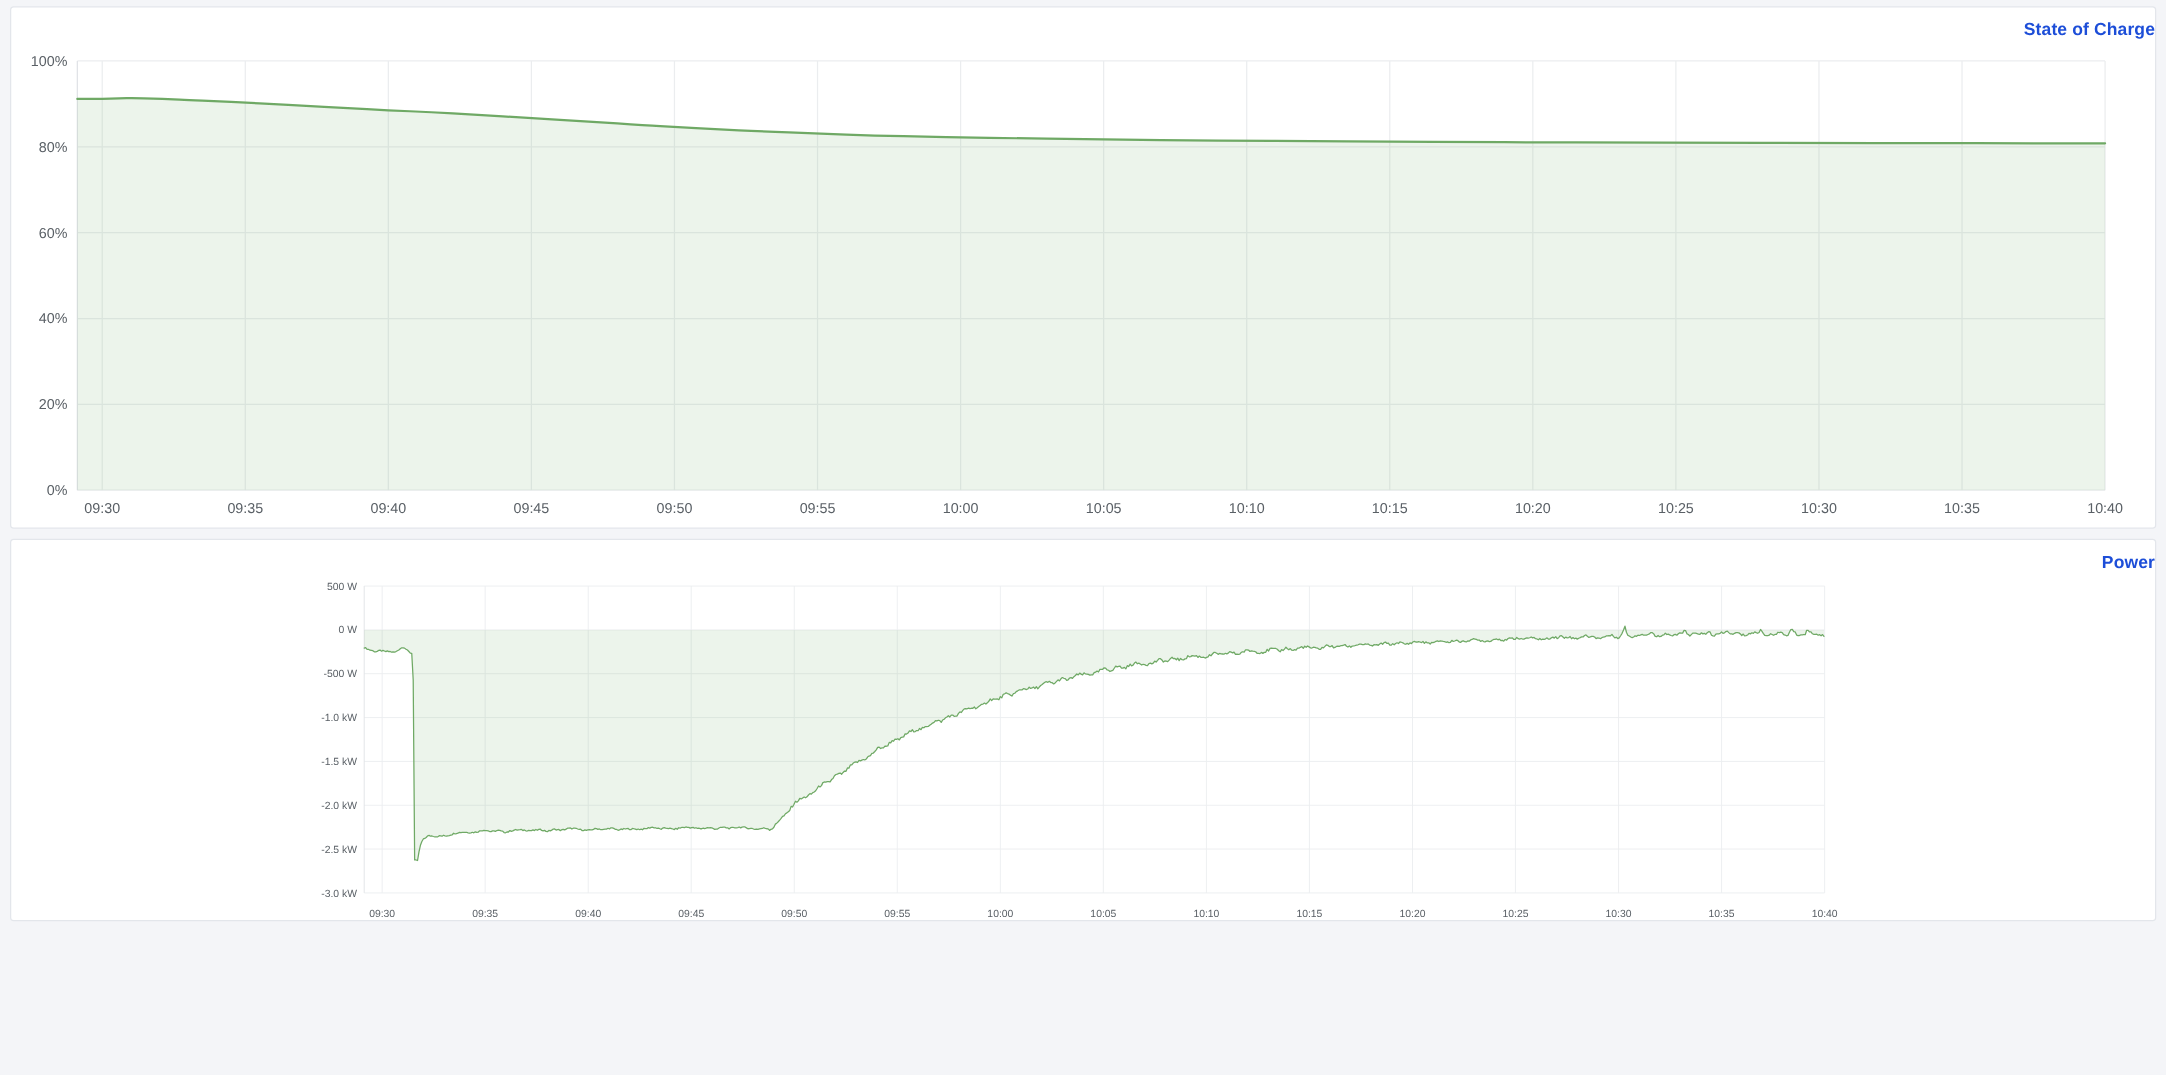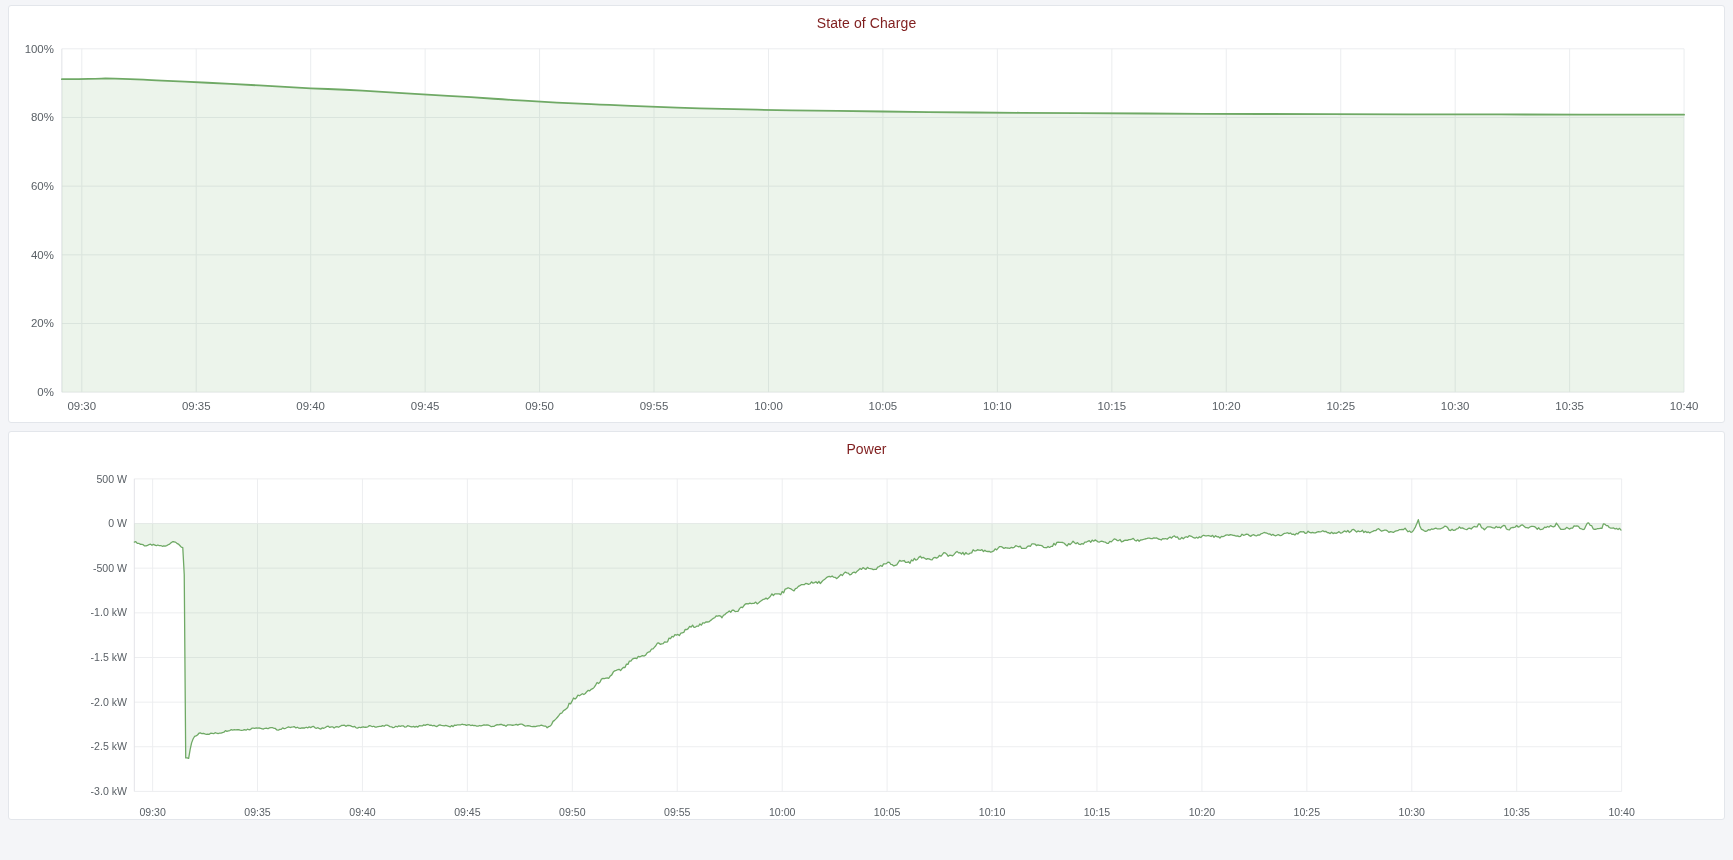--- a/index.html
+++ b/index.html
@@ -7,24 +7,24 @@
     width:1733px;height:860px;position:relative;overflow:hidden;
     background:#f4f5f8;
     font-family:"Liberation Sans", sans-serif;
   }
   .panel{
     position:absolute;left:8px;width:1717px;
     background:#ffffff;border:1px solid #e3e6eb;border-radius:3px;
     box-sizing:border-box;
   }
   #panel-soc{top:5px;height:418px;}
-  #panel-power{top:431px;height:389px;}
+  #panel-power{top:431px;height:306px;}
   .panel-title{
     position:absolute;top:9px;left:0;width:100%;
-    text-align:center;font-size:14px;font-weight:400;color:#7f1d1d;
+    text-align:right;font-size:14px;font-weight:700;color:#1d4ed8;
     letter-spacing:.1px;cursor:pointer;
   }
   .chart-svg{position:absolute;left:0;top:0;width:100%;height:100%;}
   .chart-svg text{font-family:"Liberation Sans", sans-serif;}
 </style>
 </head>
 <body>
 
 <div class="panel" id="panel-soc">
   <div class="panel-title">State of Charge</div>

